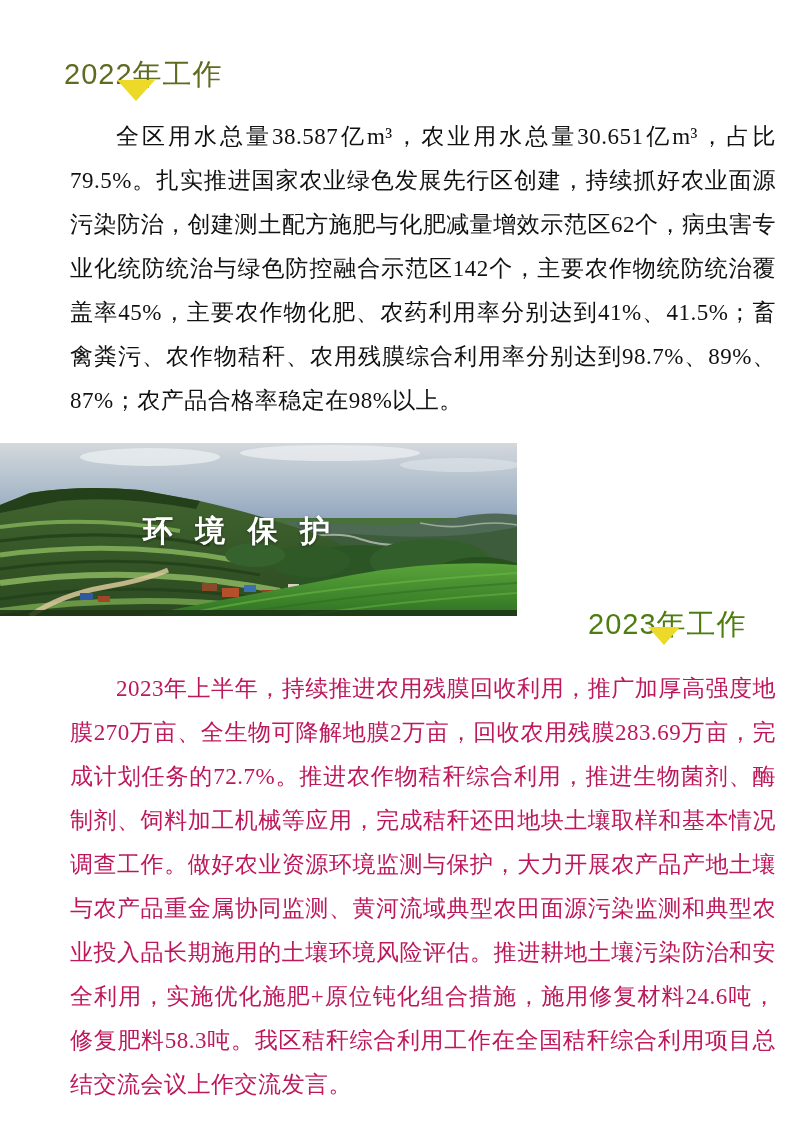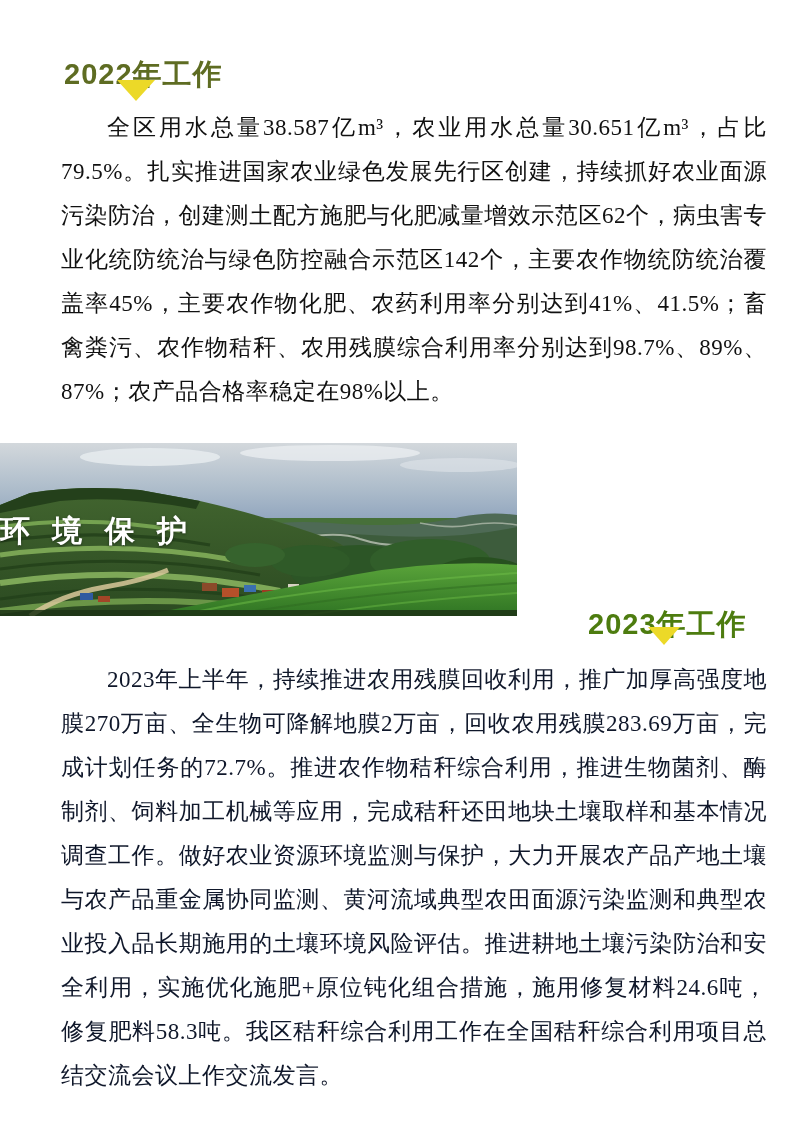--- a/index.html
+++ b/index.html
@@ -5,51 +5,51 @@
   html,body{margin:0;padding:0;}
   body{
     width:800px;height:1131px;background:#ffffff;position:relative;overflow:hidden;
     font-family:"Liberation Serif","DejaVu Serif",serif;
   }
   .page{position:absolute;inset:0;width:800px;height:1131px;}
 
   .sec-title{
     position:absolute;
     font-family:"Liberation Sans","DejaVu Sans",sans-serif;
-    font-weight:bold;font-size:29px;line-height:1.05;letter-spacing:1px;
+    font-weight:normal;font-size:29px;line-height:1.05;letter-spacing:1px;
     white-space:nowrap;
   }
   .sec-title-2022{left:64px;top:40px;}
   .sec-title-2023{left:588px;top:590px;}
 
   .tri{
     position:absolute;width:0;height:0;
     border-left:19px solid transparent;
     border-right:19px solid transparent;
     border-top:21px solid #ecd928;
   }
   .tri-2022{left:117px;top:80px;}
   .tri-2023{left:648px;top:627px;border-left-width:16px;border-right-width:16px;border-top-width:18px;}
 
   .body-para{
     position:absolute;left:58px;width:706px;
     font-size:23px;line-height:44px;
     text-align:justify;text-justify:inter-character;
     text-indent:2em;letter-spacing:0.5px;
-    color:#111111;margin:3px;
+    color:#111111;margin:12px;
   }
   .para-2022{top:103px;}
   .para-2023{top:655px;}
 
   .banner{
     position:absolute;left:0;top:443px;width:517px;height:173px;overflow:hidden;background:#47703a;
   }
   .banner svg{display:block;width:517px;height:173px;}
   .banner-caption{
-    position:absolute;left:0;top:68px;width:480px;
+    position:absolute;left:0;top:68px;width:480px;text-align:center;
     font-family:"Liberation Sans","DejaVu Sans",sans-serif;
     font-weight:bold;font-size:30px;letter-spacing:7px;
     color:#ffffff;text-shadow:0 1px 3px rgba(0,0,0,0.45);
     white-space:nowrap;
   }
 </style>
 </head>
 <body>
 
 <div class="page">
@@ -124,15 +124,15 @@
       <path d="M300,173 Q400,158 517,150" stroke="#6fbf48" stroke-width="2" fill="none" opacity="0.45"></path>
 
       <rect x="0" y="167" width="517" height="6" fill="#1d3315" opacity="0.85"></rect>
     </svg>
     <div class="banner-caption" style="color: rgb(255, 255, 255);">环 境 保 护</div>
   </div>
 
   <h1 class="sec-title sec-title-2023" style="color: #4d7c0f;">2023年工作</h1>
   <div class="tri tri-2023" style="border-top-color: rgb(236, 217, 40);"></div>
 
-  <p class="body-para para-2023" style="color: #0f172a;">2023年上半年，持续推进农用残膜回收利用，推广加厚高强度地膜270万亩、全生物可降解地膜2万亩，回收农用残膜283.69万亩，完成计划任务的72.7%。推进农作物秸秆综合利用，推进生物菌剂、酶制剂、饲料加工机械等应用，完成秸秆还田地块土壤取样和基本情况调查工作。做好农业资源环境监测与保护，大力开展农产品产地土壤与农产品重金属协同监测、黄河流域典型农田面源污染监测和典型农业投入品长期施用的土壤环境风险评估。推进耕地土壤污染防治和安全利用，实施优化施肥+原位钝化组合措施，施用修复材料24.6吨，修复肥料58.3吨。我区秸秆综合利用工作在全国秸秆综合利用项目总结交流会议上作交流发言。</p>
+  <p class="body-para para-2023" style="color: #be185d;">2023年上半年，持续推进农用残膜回收利用，推广加厚高强度地膜270万亩、全生物可降解地膜2万亩，回收农用残膜283.69万亩，完成计划任务的72.7%。推进农作物秸秆综合利用，推进生物菌剂、酶制剂、饲料加工机械等应用，完成秸秆还田地块土壤取样和基本情况调查工作。做好农业资源环境监测与保护，大力开展农产品产地土壤与农产品重金属协同监测、黄河流域典型农田面源污染监测和典型农业投入品长期施用的土壤环境风险评估。推进耕地土壤污染防治和安全利用，实施优化施肥+原位钝化组合措施，施用修复材料24.6吨，修复肥料58.3吨。我区秸秆综合利用工作在全国秸秆综合利用项目总结交流会议上作交流发言。</p>
 
 </div>
 
 </body></html>

